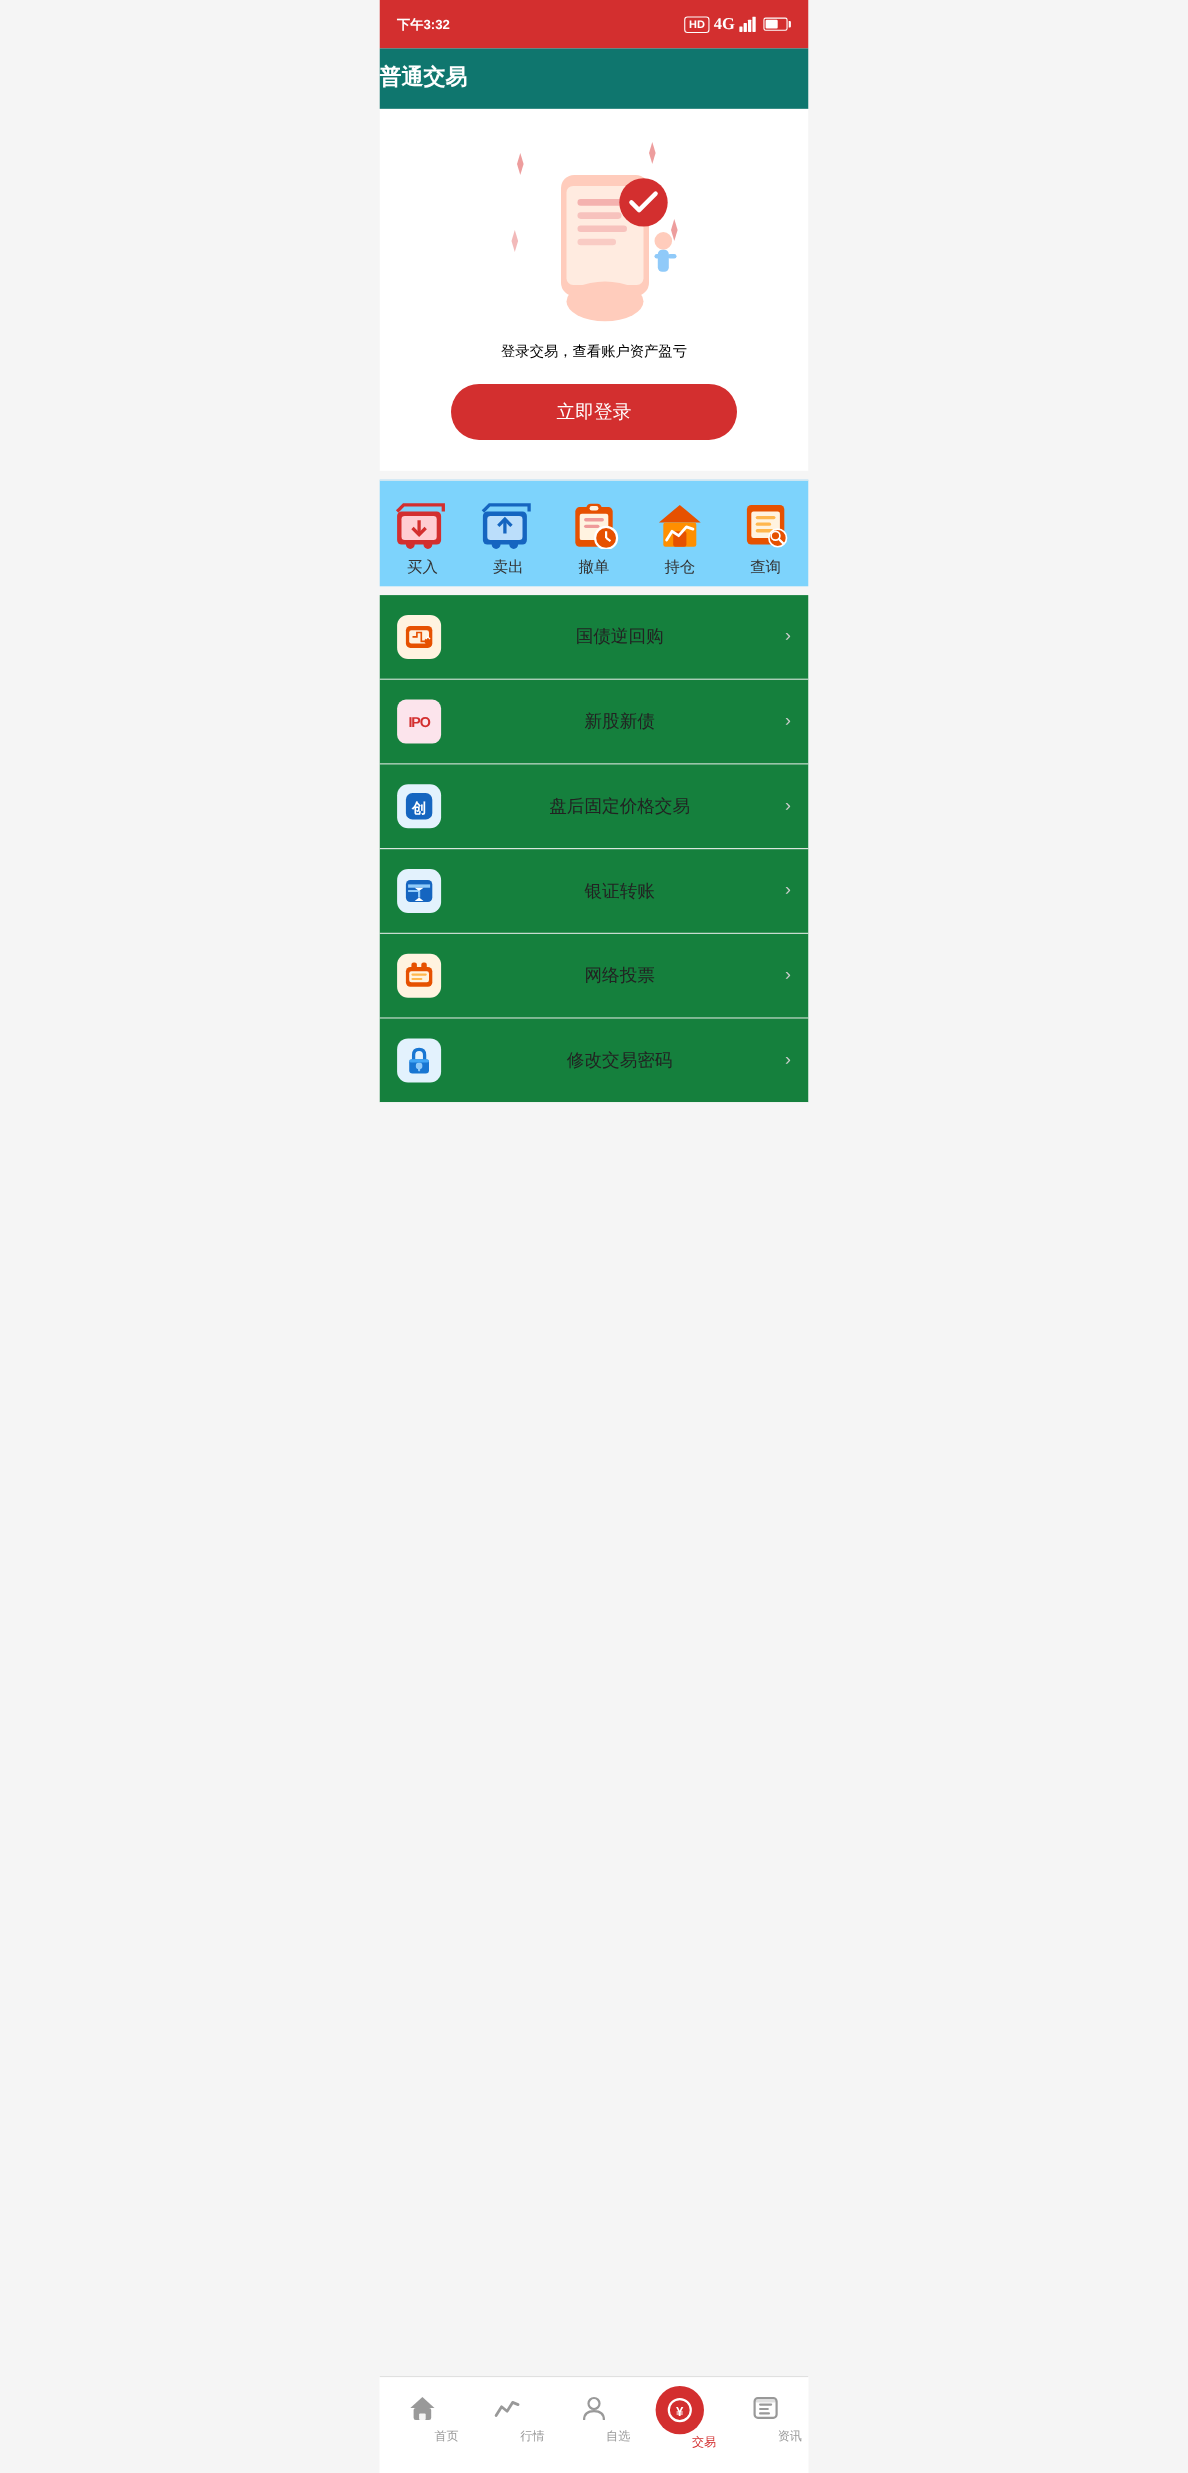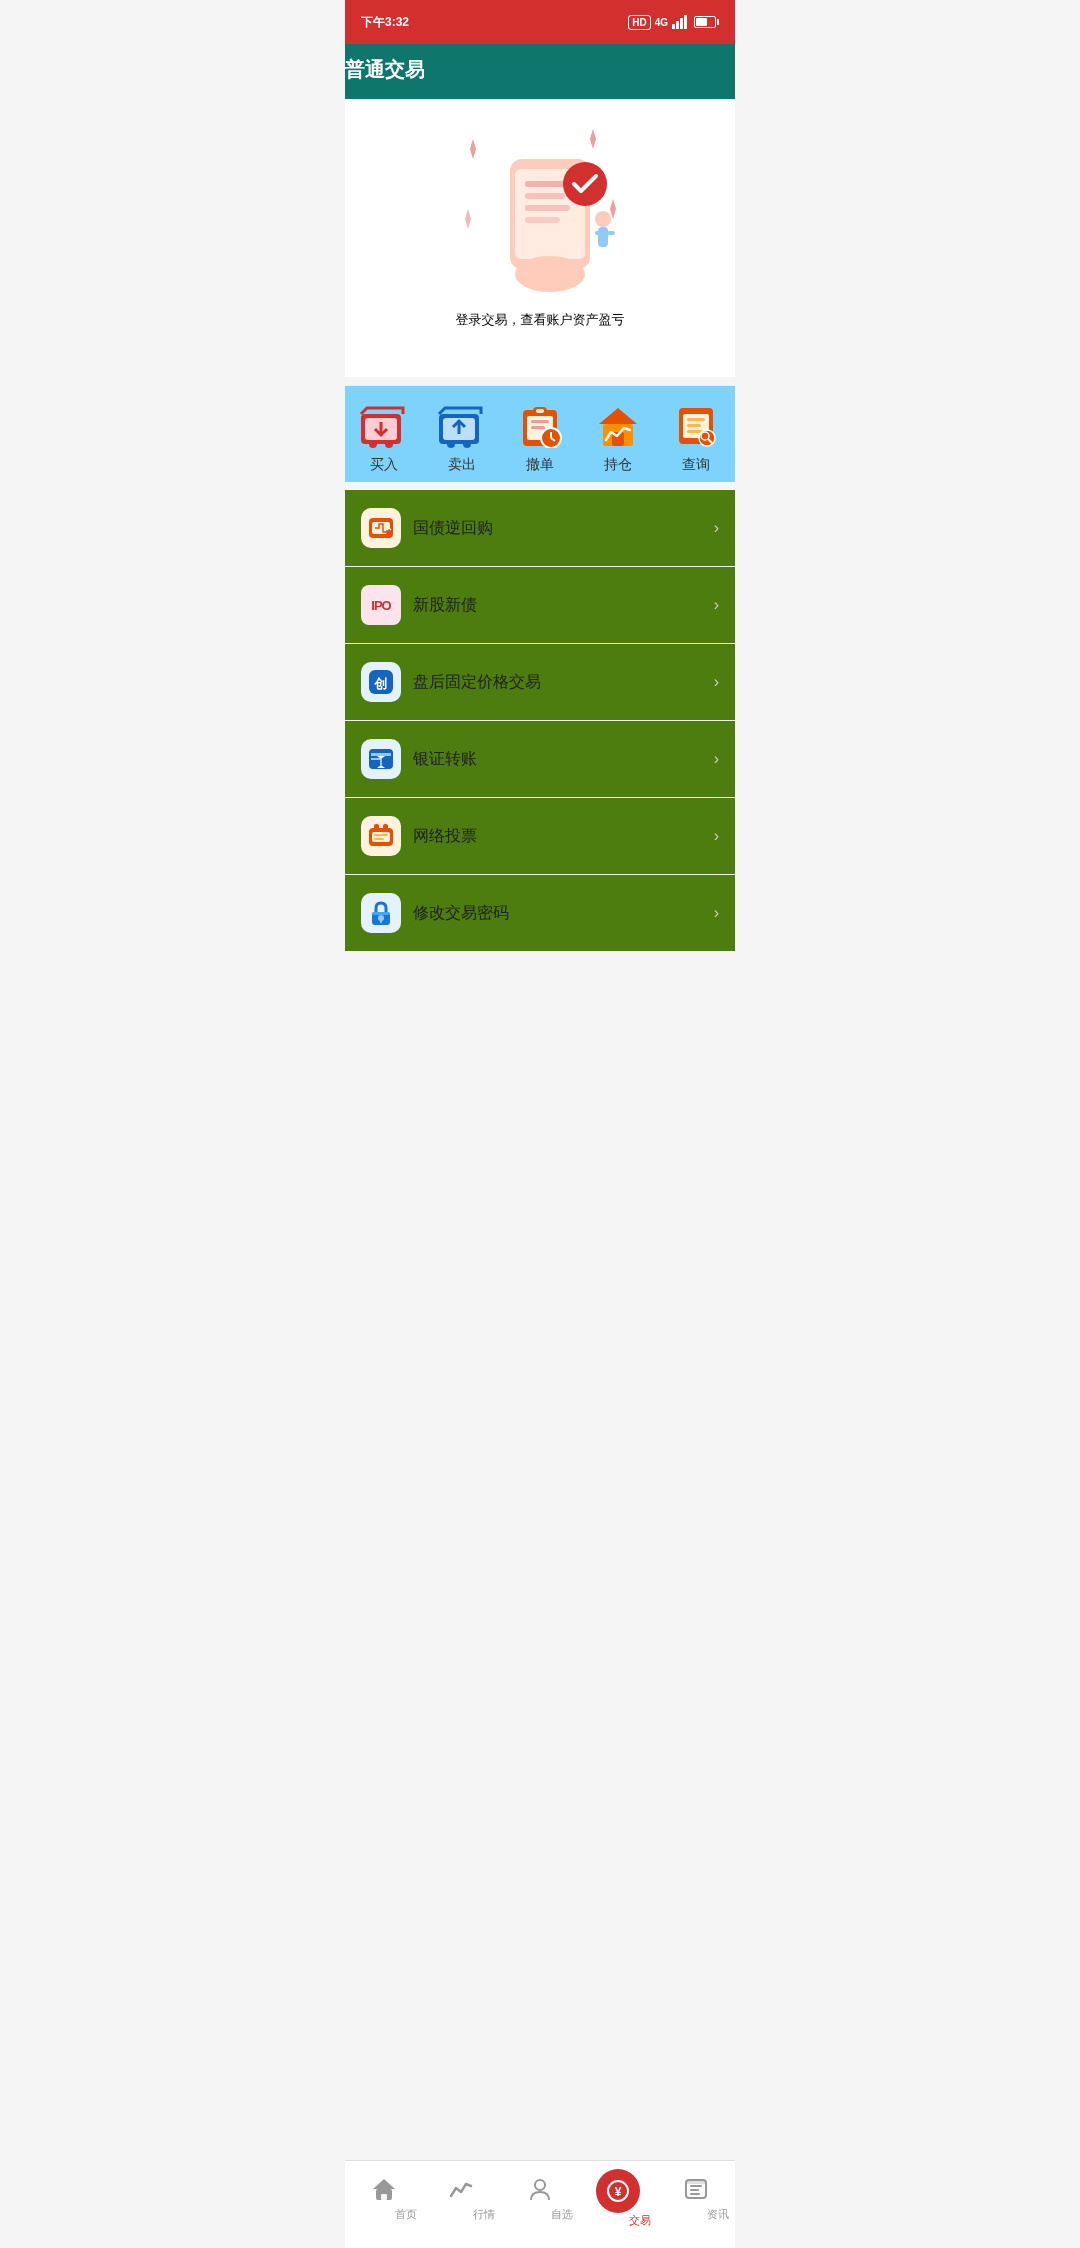--- a/index.html
+++ b/index.html
@@ -152,21 +152,22 @@
     .menu-list {
       background: white;
       margin-top: 8px;
     }
     .menu-item {
       display: flex;
       align-items: center;
       padding: 18px 16px;
       border-bottom: 1px solid #f0f0f0;
       cursor: pointer;
-      background: #4d7c0f;
+      background: #15803d;
+      text-align: center;
     }
     .menu-item:last-child {
       border-bottom: none;
     }
     .menu-icon {
       width: 40px;
       height: 40px;
       border-radius: 10px;
       display: flex;
       align-items: center;
@@ -240,21 +241,21 @@
       margin-bottom: -4px;
     }
   </style>
 </head>
 <body>
 
 <div class="status-bar">
   <span class="status-bar-time">下午3:32</span>
   <div class="status-bar-icons">
     <span class="hd-badge">HD</span>
-    <span style="font-size:10px;font-weight:bold;">4G</span>
+    <span style="font-size:15px;font-weight:bold;font-family:Liberation Serif, serif;">4G</span>
 
     <svg width="18" height="14" viewBox="0 0 18 14">
       <rect x="0" y="9" width="3" height="5" fill="white" rx="0.5"></rect>
       <rect x="4" y="6" width="3" height="8" fill="white" rx="0.5"></rect>
       <rect x="8" y="3" width="3" height="11" fill="white" rx="0.5"></rect>
       <rect x="12" y="0" width="3" height="14" fill="white" rx="0.5"></rect>
     </svg>
 
     <div class="battery">
       <div class="battery-body">
@@ -296,20 +297,21 @@
 
       <circle cx="163" cy="100" r="8" fill="#ffccbc"></circle>
       <rect x="158" y="108" width="10" height="20" rx="4" fill="#90caf9"></rect>
       <rect x="155" y="112" width="8" height="4" rx="2" fill="#90caf9"></rect>
       <rect x="167" y="112" width="8" height="4" rx="2" fill="#90caf9"></rect>
     </svg>
   </div>
 
   <p class="hero-text">登录交易，查看账户资产盈亏</p>
 
+  <button class="login-btn">立即登录</button>
 </div>
 
 <div class="quick-actions">
 
   <div class="action-item">
     <div class="action-icon">
       <svg width="50" height="44" viewBox="0 0 50 44" xmlns="http://www.w3.org/2000/svg">
         <rect x="2" y="10" width="40" height="30" rx="4" fill="#d32f2f"></rect>
         <rect x="6" y="14" width="32" height="22" rx="3" fill="#ffcdd2"></rect>
 

